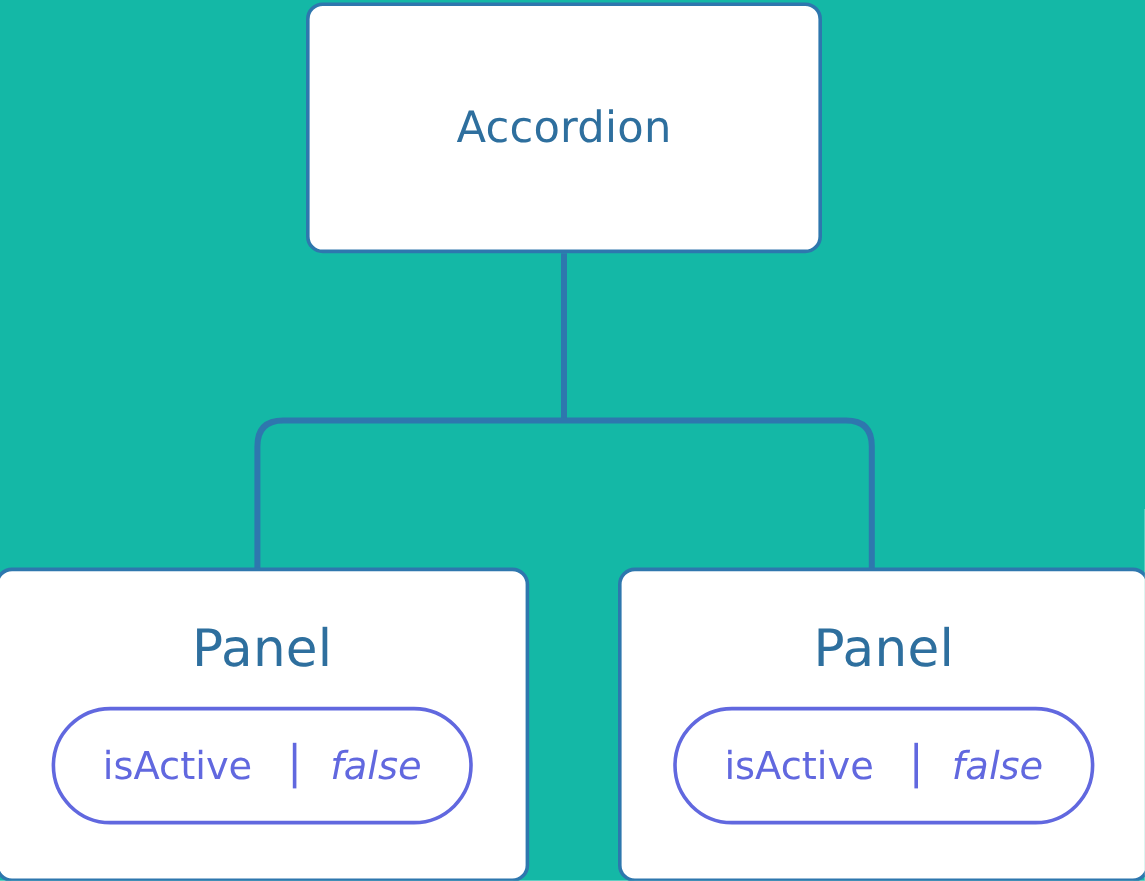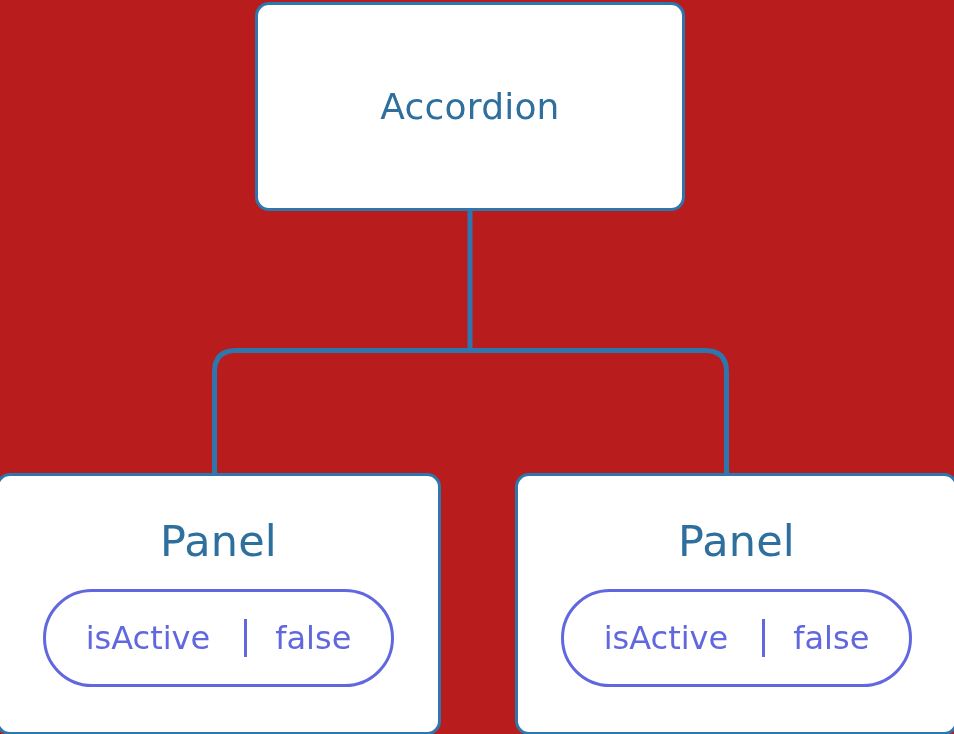--- a/index.html
+++ b/index.html
@@ -10,21 +10,21 @@
   body {
     width: 954px;
     height: 734px;
     overflow: hidden;
     font-family: "DejaVu Sans", "Liberation Sans", sans-serif;
   }
   #diagram {
     position: relative;
     width: 954px;
     height: 734px;
-    background: #b91c1c;
+    background: #14b8a6;
   }
   #edges {
     position: absolute;
     left: 0;
     top: 0;
     width: 954px;
     height: 734px;
   }
   .node {
     position: absolute;
@@ -85,20 +85,21 @@
     font-size: 32px;
     white-space: nowrap;
     box-sizing: border-box;
   }
   .prop-key {
     padding: 0 34px 0 40px;
   }
   .prop-val {
     padding: 0 40px 0 28px;
     border-left: 3px solid #6168DF;
+    font-style: italic;
   }
 </style>
 </head>
 <body>
 
 <div id="diagram">
 
   <svg id="edges" viewBox="0 0 954 734" width="954" height="734" aria-hidden="true">
     <g fill="none" stroke="#2E77AE" stroke-width="5" stroke-linecap="butt">
       <path d="M 470 211 L 470 350"></path>

